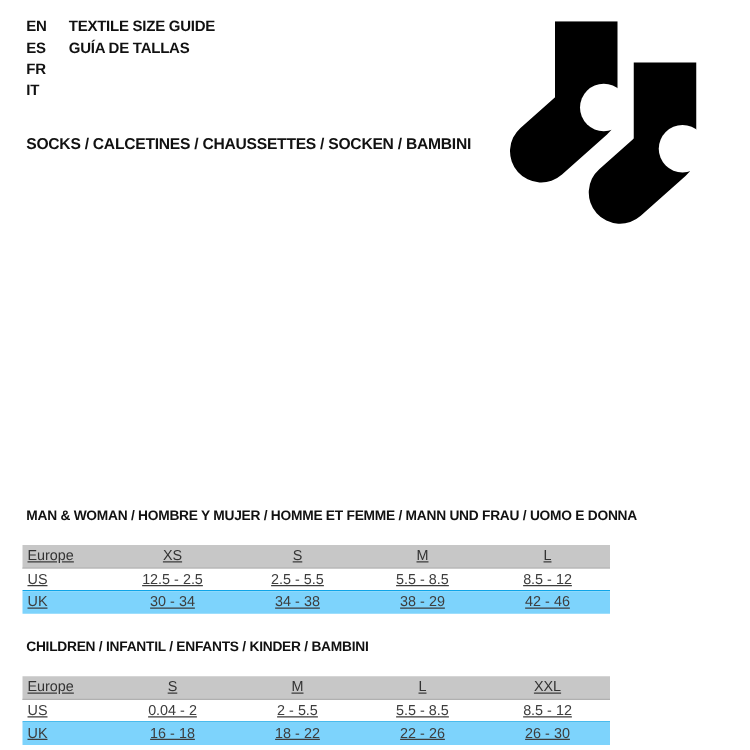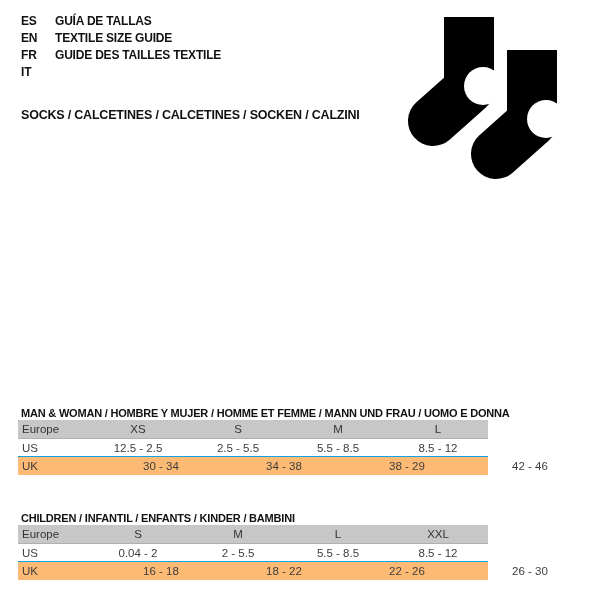--- a/index.html
+++ b/index.html
@@ -36,62 +36,61 @@
 
   
   .table-block { position: absolute; left: 18px; width: 470px; }
   .tb1 { top: 406px; }
   .tb2 { top: 511px; }
   .table-title {
     font-size: 11px; font-weight: bold; color: #111;
     letter-spacing: -0.2px; line-height: 14px; padding-left: 3px;
     white-space: nowrap;
   }
-  .size-table { margin-top: 0; font-size: 11.5px; color: #3d3d3d; }
+  .size-table { margin-top: 16px; font-size: 11.5px; color: #3d3d3d; text-decoration: underline; }
   .s-row {
     display: grid;
     grid-template-columns: 70px 100px 100px 100px 100px;
     align-items: center;
     height: 18px;
   }
   .s-row.head {
     background: #c7c7c7;
     height: 19px;
     border-bottom: 1px solid #b0b0b0;
     color: #333;
   }
   .s-row.r-us { background: #ffffff; border-bottom: 1px solid #0ea5e9; }
-  .s-row.r-uk { background: #fdba74; gap: 23px; }
+  .s-row.r-uk { background: #7dd3fc; }
   .cell { text-align: center; white-space: nowrap; }
   .cell.label { text-align: left; padding-left: 4px; }
 </style>
 </head>
 <body>
 
 <div class="page">
 
   <div class="lang-block">
     <div class="lang-row">
+      <span class="lang-code">EN</span>
+      <span class="lang-title">TEXTILE SIZE GUIDE</span>
+    </div>
+    <div class="lang-row">
       <span class="lang-code">ES</span>
       <span class="lang-title">GUÍA DE TALLAS</span>
     </div>
     <div class="lang-row">
-      <span class="lang-code">EN</span>
-      <span class="lang-title">TEXTILE SIZE GUIDE</span>
-    </div>
-    <div class="lang-row">
       <span class="lang-code">FR</span>
-      <span class="lang-title">GUIDE DES TAILLES TEXTILE</span>
     </div>
     <div class="lang-row">
       <span class="lang-code">IT</span>
     </div>
   </div>
 
-  <div class="category-line">SOCKS / CALCETINES / CALCETINES / SOCKEN / CALZINI</div>
+  <div class="category-line">SOCKS / CALCETINES / CHAUSSETTES / SOCKEN / BAMBINI</div>
 
   <svg class="socks-icon" width="160" height="165" viewBox="0 0 160 165" aria-hidden="true">
     <g>
       <rect x="38" y="0" width="50" height="80" fill="#000"></rect>
       <line x1="63" y1="72" x2="27" y2="104" stroke="#000" stroke-width="50" stroke-linecap="round"></line>
       <circle cx="77" cy="69" r="19" fill="#fff"></circle>
     </g>
     <g transform="translate(63,33)">
       <rect x="34" y="-4" width="58" height="88" fill="#fff"></rect>
       <line x1="63" y1="72" x2="27" y2="104" stroke="#fff" stroke-width="62" stroke-linecap="round"></line>

